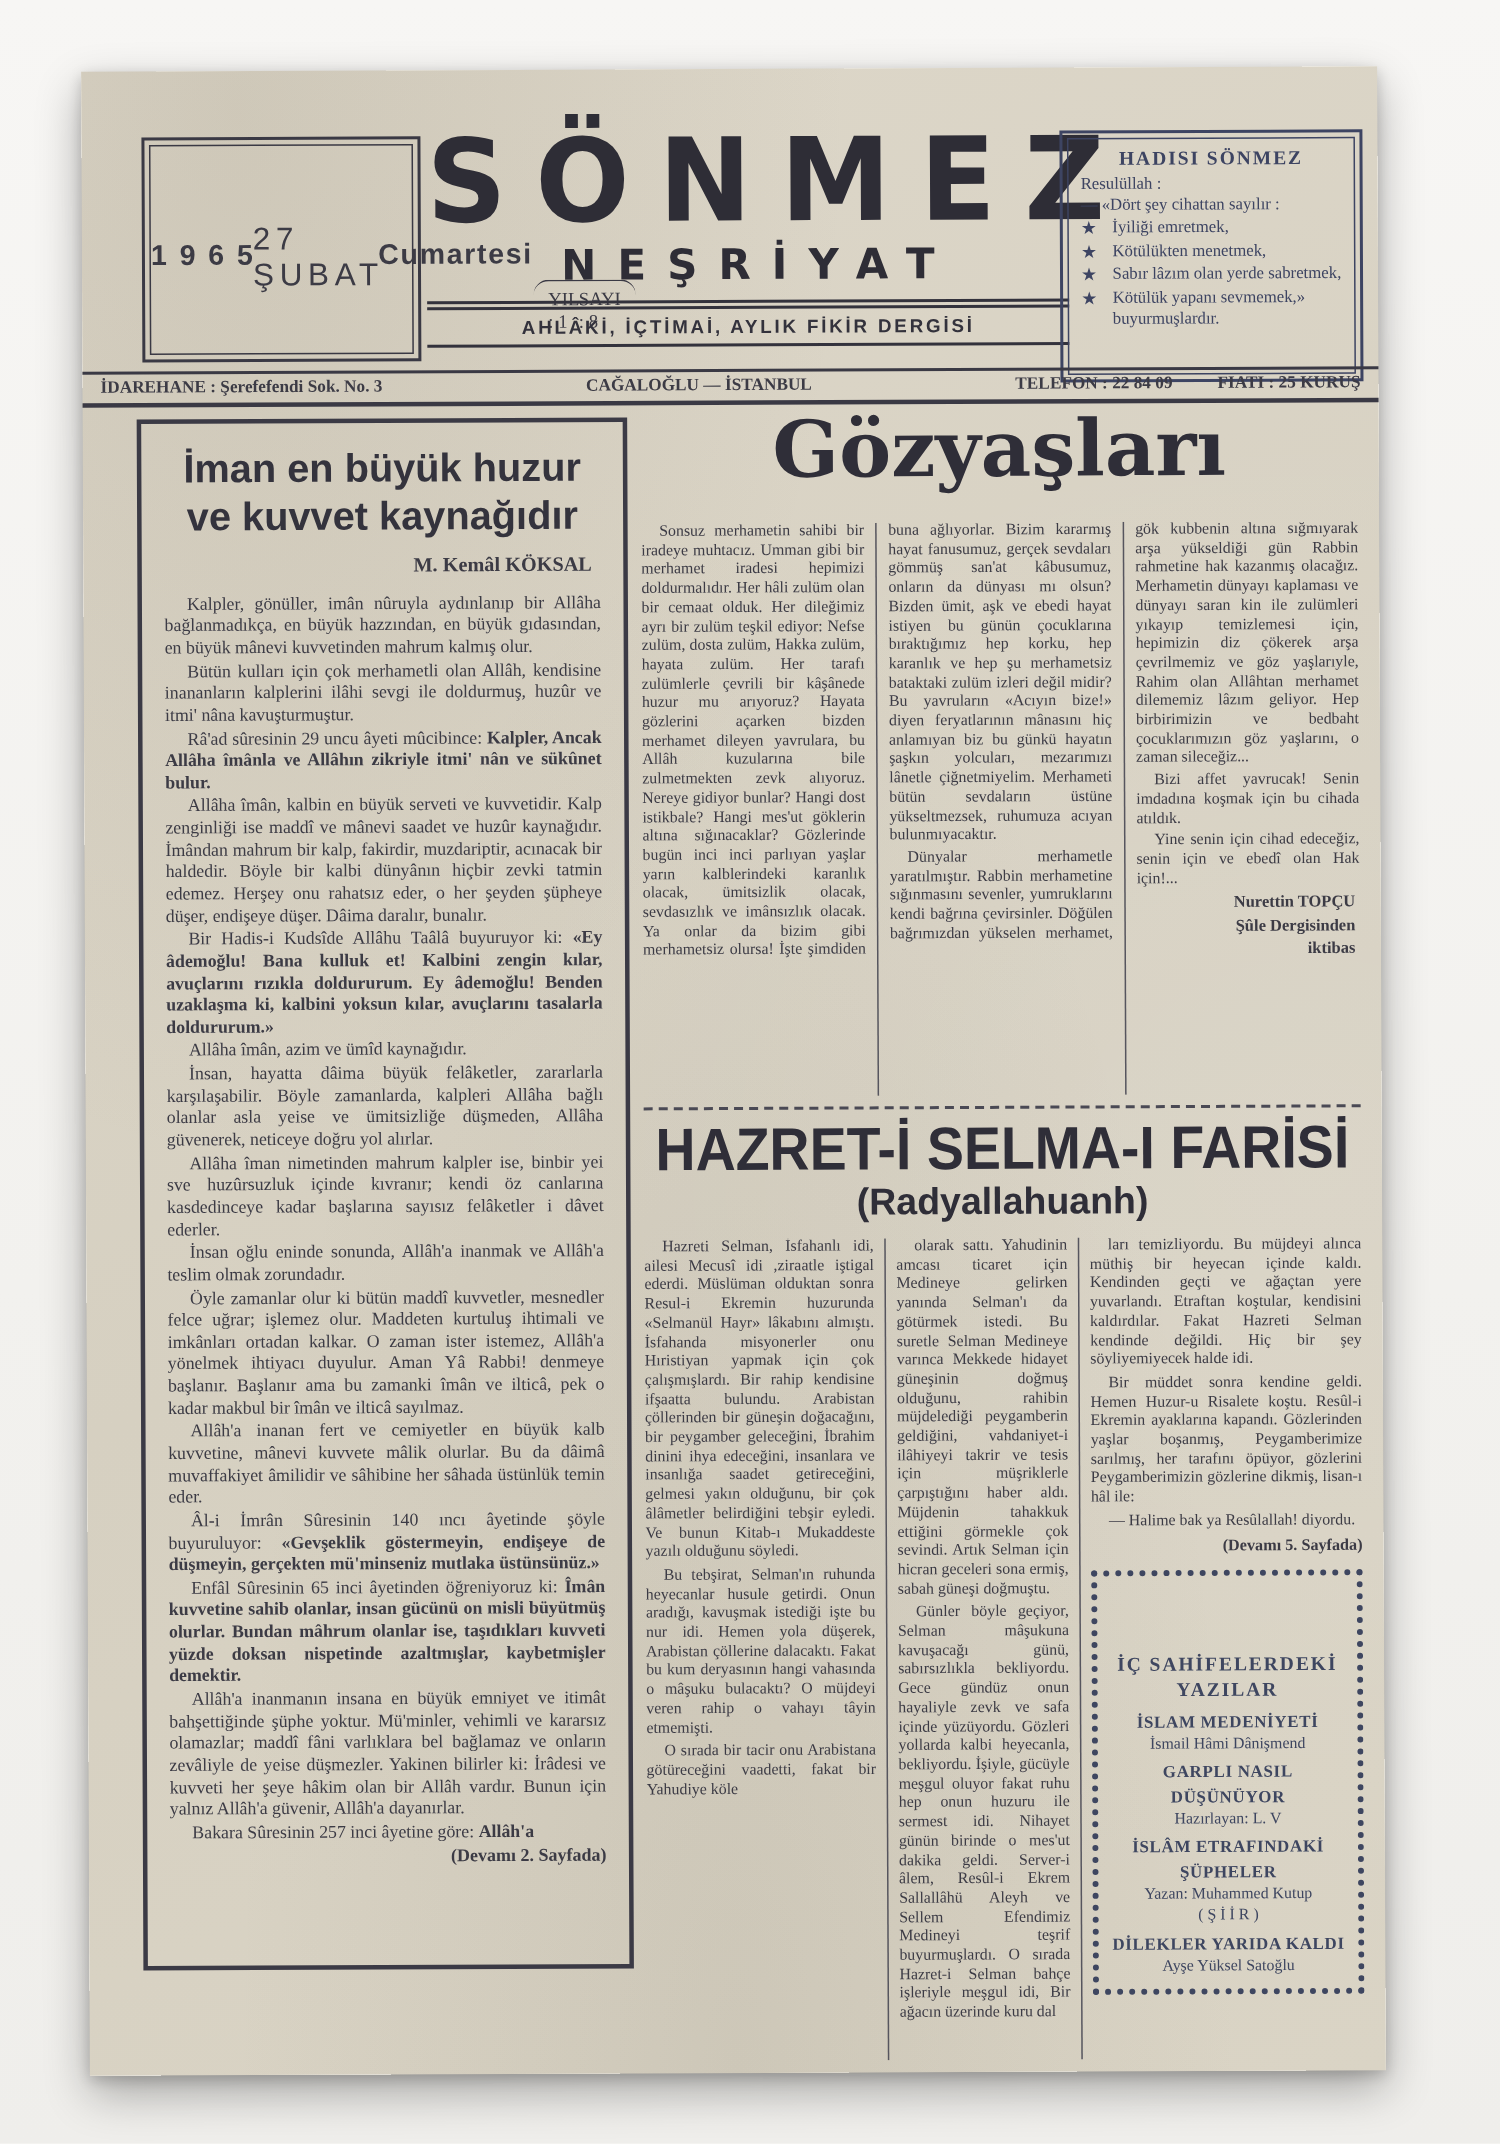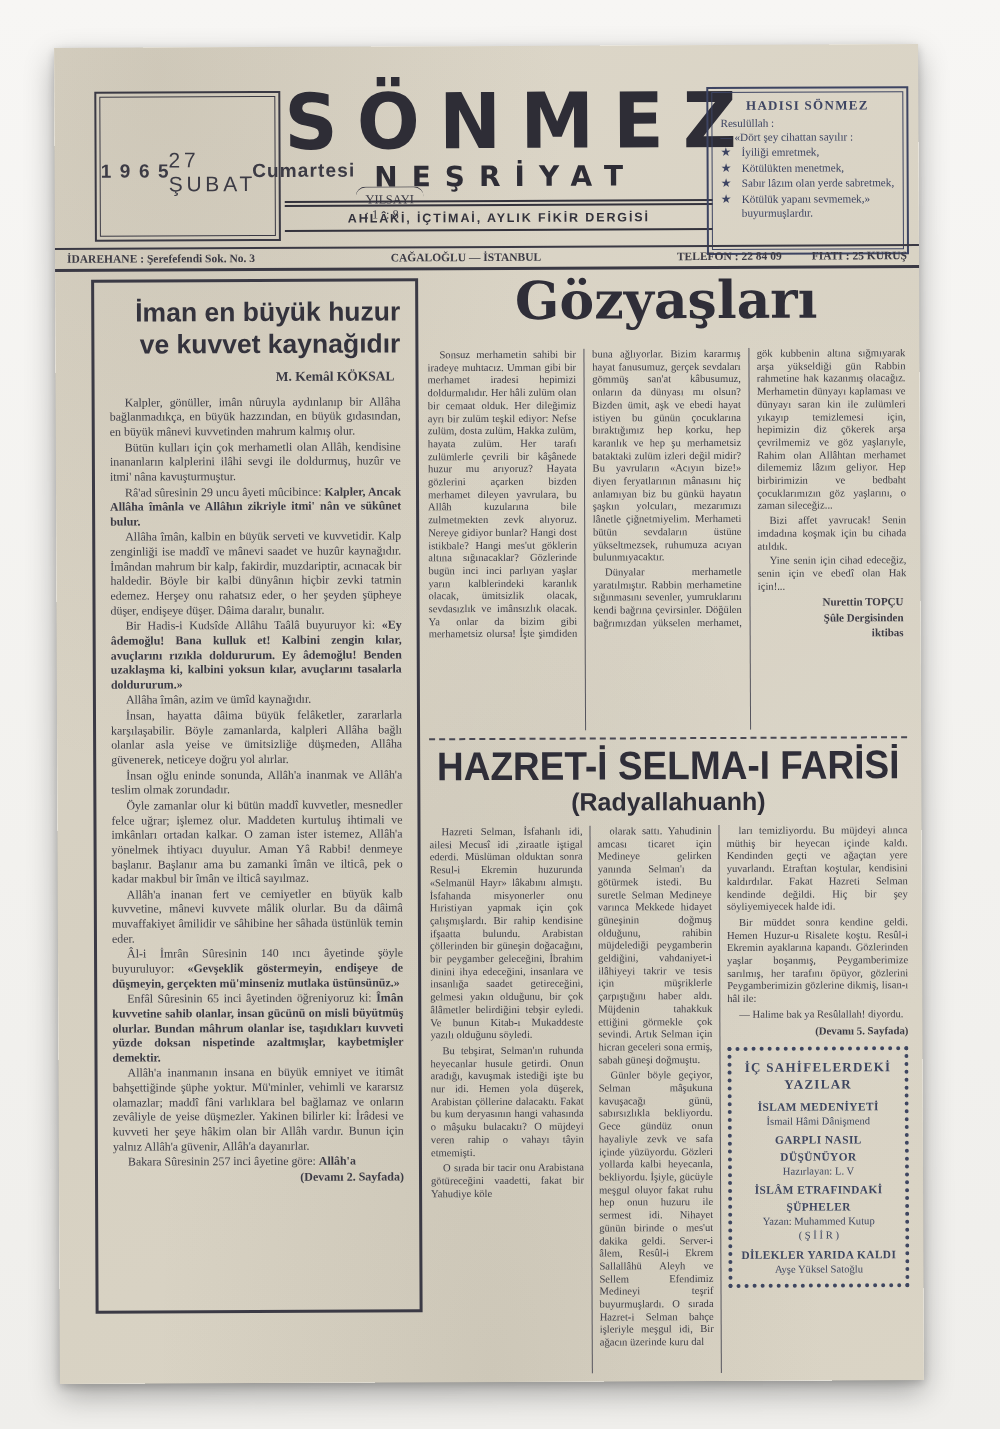--- a/index.html
+++ b/index.html
@@ -30,21 +30,21 @@
   .hadis-title{text-align:center;font-weight:bold;font-size:13px;letter-spacing:.1em;margin-bottom:1px;}
   .h-item{display:flex;gap:7px;}
   .h-item .star{flex:0 0 14px;font-size:12px;line-height:1.3;}
 
   
   .info-bar{left:0;top:200px;width:100%;box-sizing:border-box;border-top:2px solid #3a3944;border-bottom:3px solid #3a3944;display:flex;justify-content:space-between;align-items:center;padding:3px 12px 4px;font-weight:bold;font-size:11.5px;}
   .info-right{display:flex;gap:30px;}
 
   
   .left-box{left:36px;top:232px;width:327px;height:1034px;box-sizing:border-box;border:3px solid #3b3a45;padding:12px 15px 8px;overflow:hidden;}
-  .la-title{font-family:"Liberation Sans","DejaVu Sans",sans-serif;font-weight:bold;font-size:26.5px;line-height:1.22;text-align:right;color:#34333d;margin:2px 0 8px;}
+  .la-title{font-family:"Liberation Sans","DejaVu Sans",sans-serif;font-weight:bold;font-size:26.5px;line-height:1.22;text-align:center;color:#34333d;margin:2px 0 8px;}
   .la-author{text-align:right;font-weight:bold;font-size:13.5px;margin:0 6px 10px 0;}
   .la-body p{font-size:11.9px;line-height:1.23;text-align:justify;text-indent:15px;margin:0 0 1px;}
   .la-body b{font-weight:bold;}
   .cont-note{text-align:right;font-weight:bold;font-size:12px;margin-top:1px;}
 
   
   .goz-title{left:370px;top:228px;width:482px;text-align:center;font-family:"DejaVu Serif","Liberation Serif",serif;font-weight:bold;font-size:52px;line-height:1.05;color:#2f2e38;}
   .goz-cols{left:372px;top:303px;width:478px;height:382px;column-count:3;column-gap:16px;column-rule:1px solid #56555e;column-fill:balance;font-size:10.6px;line-height:1.2;overflow:hidden;}
   .goz-cols p{text-align:justify;text-indent:12px;margin:0 0 2px;}
   .sig{text-align:right;font-weight:bold;font-size:11px;line-height:1.4;padding-right:3px;}
@@ -56,21 +56,21 @@
   .sel-cols{left:372px;top:780px;width:478px;height:548px;display:flex;font-size:10.6px;line-height:1.2;overflow:hidden;}
   .sel-col{box-sizing:border-box;padding:0 7px;}
   .sel-col.c1{flex:0 0 160px;padding-left:0;}
   .sel-col.c2{flex:0 0 130px;border-left:1px solid #56555e;border-right:1px solid #56555e;}
   .sel-col.c3{flex:1 1 auto;padding-right:0;}
   .sel-col p{text-align:justify;text-indent:12px;margin:0 0 3px;}
   .sel-cont{text-align:right;font-weight:bold;font-size:10.8px;margin-top:2px;}
 
   
   .inner-box{margin-top:9px;border:4px dotted #3e4660;padding:8px 5px 7px;text-align:center;color:#3e4660;}
-  .ib-title{font-weight:bold;font-size:13px;line-height:1.35;letter-spacing:.1em;margin-bottom:5px;}
+  .ib-title{font-weight:bold;font-size:13px;line-height:1.35;letter-spacing:.1em;margin-bottom:5px;margin-top:42px;}
   .ib-t{font-weight:bold;font-size:11.3px;line-height:1.45;letter-spacing:.04em;margin-top:3px;}
   .ib-a{font-size:10.6px;line-height:1.35;}
 </style>
 </head>
 <body>
 
 <div class="stage">
   <div class="paper">
 
     <div class="abs date-box">
@@ -128,20 +128,21 @@
       <div class="la-title">İman en büyük huzur ve kuvvet kaynağıdır</div>
       <div class="la-author">M. Kemâl KÖKSAL</div>
       <div class="la-body">
         <p>Kalpler, gönüller, imân nûruyla aydınlanıp bir Allâha bağlanmadıkça, en büyük hazzından, en büyük gıdasından, en büyük mânevi kuvvetinden mahrum kalmış olur.</p>
         <p>Bütün kulları için çok merhametli olan Allâh, kendisine inananların kalplerini ilâhi sevgi ile doldurmuş, huzûr ve itmi' nâna kavuşturmuştur.</p>
         <p><span>Râ'ad sûresinin 29 uncu âyeti mûcibince: </span><b>Kalpler, Ancak Allâha îmânla ve Allâhın zikriyle itmi' nân ve sükûnet bulur.</b></p>
         <p>Allâha îmân, kalbin en büyük serveti ve kuvvetidir. Kalp zenginliği ise maddî ve mânevi saadet ve huzûr kaynağıdır. İmândan mahrum bir kalp, fakirdir, muzdariptir, acınacak bir haldedir. Böyle bir kalbi dünyânın hiçbir zevki tatmin edemez. Herşey onu rahatsız eder, o her şeyden şüpheye düşer, endişeye düşer. Dâima daralır, bunalır.</p>
         <p><span>Bir Hadis-i Kudsîde Allâhu Taâlâ buyuruyor ki: </span><b>«Ey âdemoğlu! Bana kulluk et! Kalbini zengin kılar, avuçlarını rızıkla doldururum. Ey âdemoğlu! Benden uzaklaşma ki, kalbini yoksun kılar, avuçlarını tasalarla doldururum.»</b></p>
         <p>Allâha îmân, azim ve ümîd kaynağıdır.</p>
         <p>İnsan, hayatta dâima büyük felâketler, zararlarla karşılaşabilir. Böyle zamanlarda, kalpleri Allâha bağlı olanlar asla yeise ve ümitsizliğe düşmeden, Allâha güvenerek, neticeye doğru yol alırlar.</p>
+        <p>Allâha îman nimetinden mahrum kalpler ise, binbir yei sve huzûrsuzluk içinde kıvranır; kendi öz canlarına kasdedinceye kadar başlarına sayısız felâketler i dâvet ederler.</p>
         <p>İnsan oğlu eninde sonunda, Allâh'a inanmak ve Allâh'a teslim olmak zorundadır.</p>
         <p>Öyle zamanlar olur ki bütün maddî kuvvetler, mesnedler felce uğrar; işlemez olur. Maddeten kurtuluş ihtimali ve imkânları ortadan kalkar. O zaman ister istemez, Allâh'a yönelmek ihtiyacı duyulur. Aman Yâ Rabbi! denmeye başlanır. Başlanır ama bu zamanki îmân ve ilticâ, pek o kadar makbul bir îmân ve ilticâ sayılmaz.</p>
         <p>Allâh'a inanan fert ve cemiyetler en büyük kalb kuvvetine, mânevi kuvvete mâlik olurlar. Bu da dâimâ muvaffakiyet âmilidir ve sâhibine her sâhada üstünlük temin eder.</p>
         <p><span>Âl-i İmrân Sûresinin 140 ıncı âyetinde şöyle buyuruluyor: </span><b>«Gevşeklik göstermeyin, endişeye de düşmeyin, gerçekten mü'minseniz mutlaka üstünsünüz.»</b></p>
         <p><span>Enfâl Sûresinin 65 inci âyetinden öğreniyoruz ki: </span><b>Îmân kuvvetine sahib olanlar, insan gücünü on misli büyütmüş olurlar. Bundan mâhrum olanlar ise, taşıdıkları kuvveti yüzde doksan nispetinde azaltmışlar, kaybetmişler demektir.</b></p>
         <p>Allâh'a inanmanın insana en büyük emniyet ve itimât bahşettiğinde şüphe yoktur. Mü'minler, vehimli ve kararsız olamazlar; maddî fâni varlıklara bel bağlamaz ve onların zevâliyle de yeise düşmezler. Yakinen bilirler ki: İrâdesi ve kuvveti her şeye hâkim olan bir Allâh vardır. Bunun için yalnız Allâh'a güvenir, Allâh'a dayanırlar.</p>
         <p><span>Bakara Sûresinin 257 inci âyetine göre: </span><b>Allâh'a</b></p>
         <div class="cont-note">(Devamı 2. Sayfada)</div>
       </div>
     </div>

